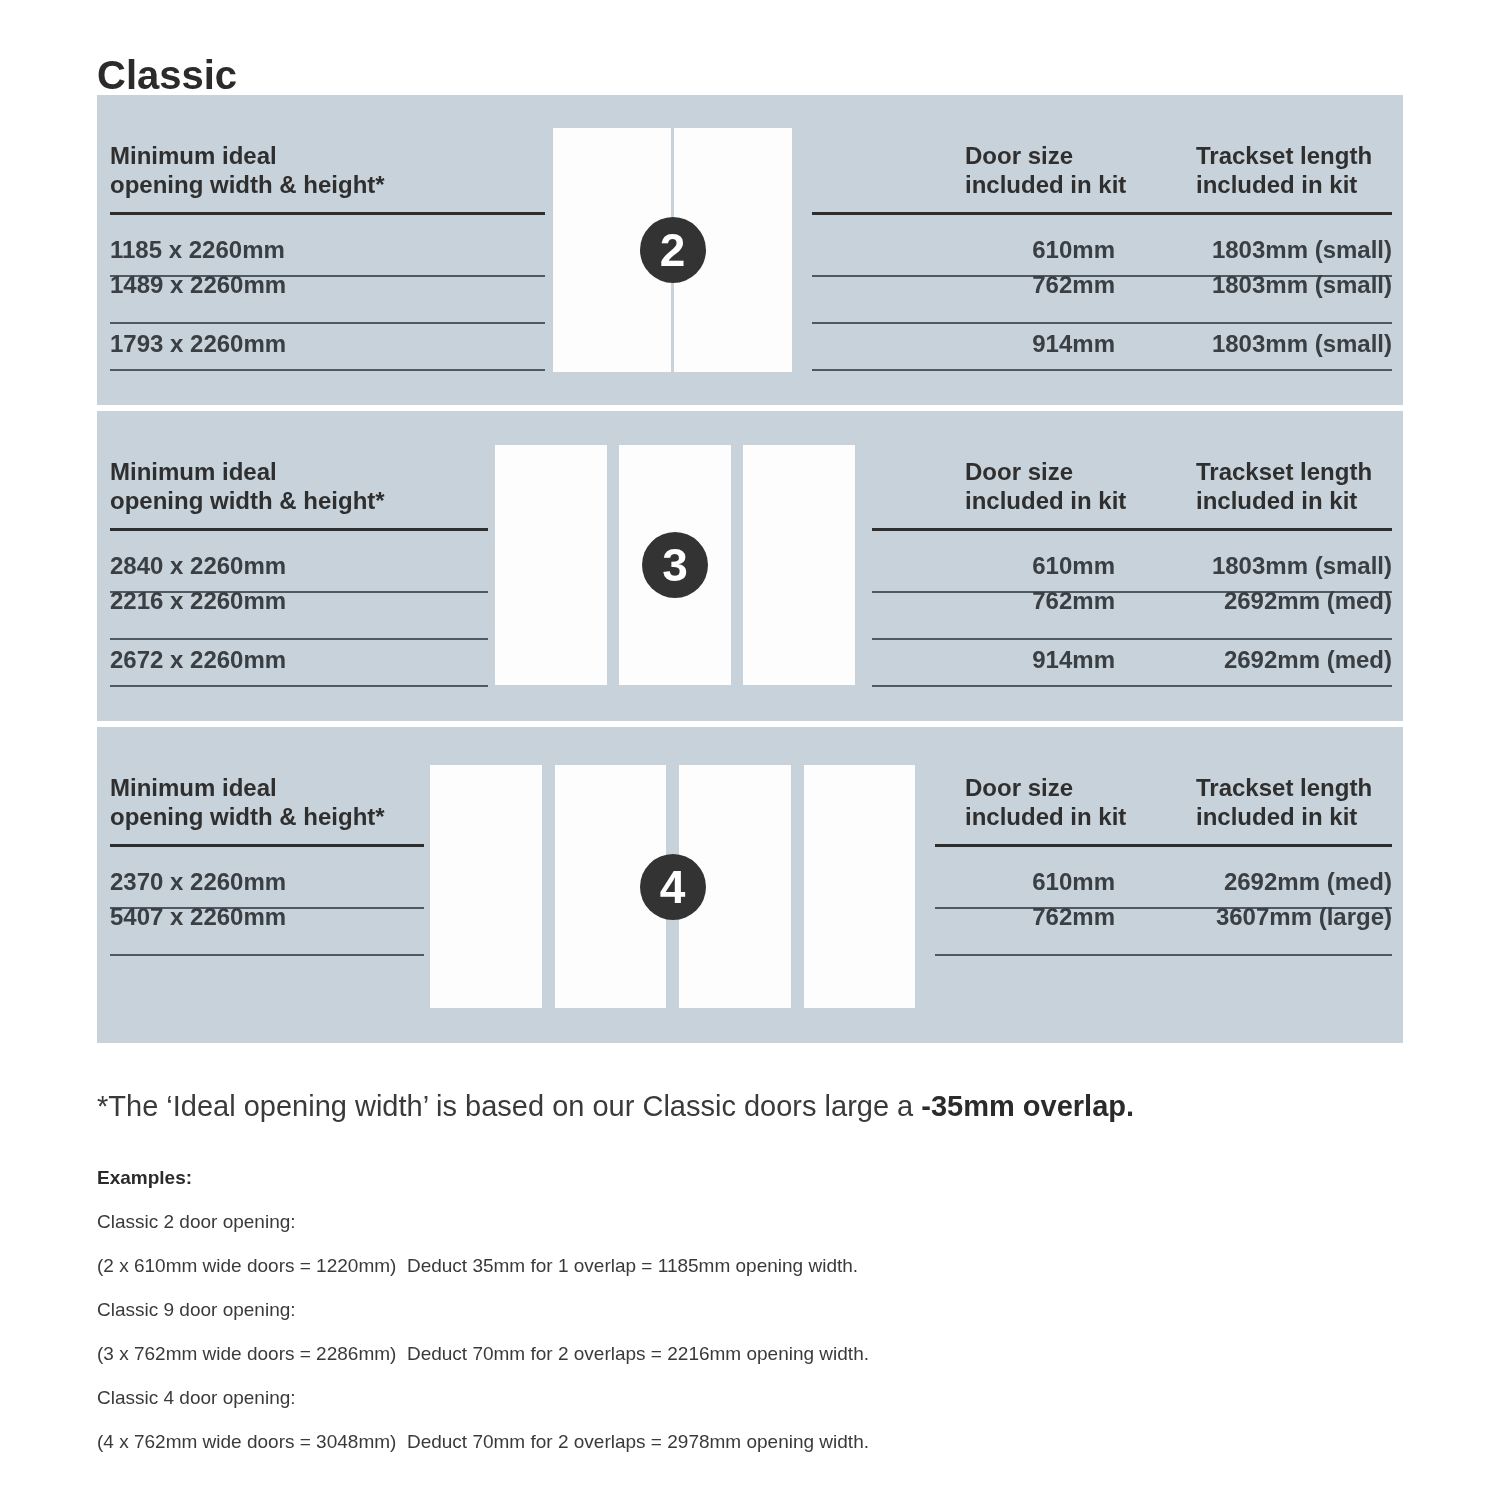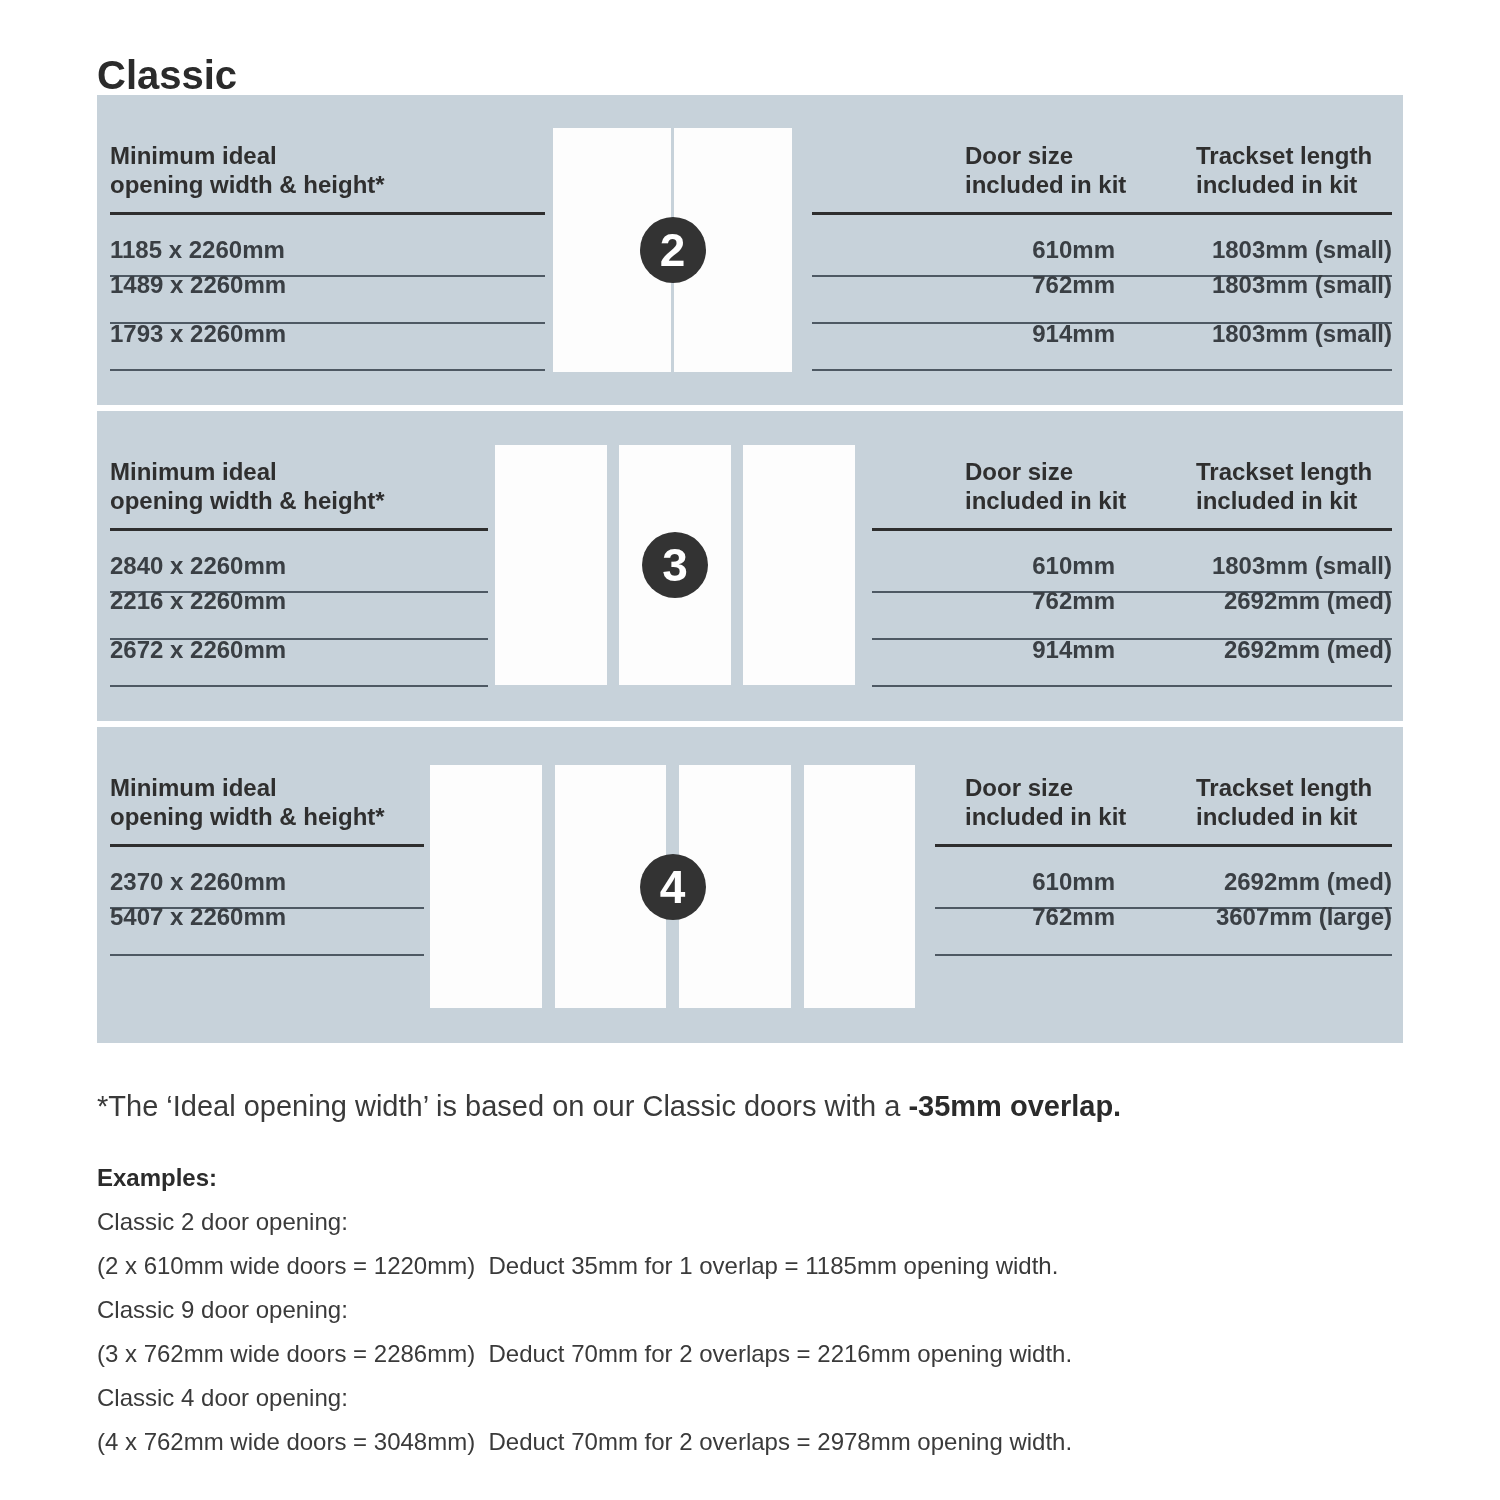--- a/index.html
+++ b/index.html
@@ -38,42 +38,42 @@
   .pA .right-span { left: 715px; width: 580px; }
   .pB .right-span { left: 775px; width: 520px; }
   .pC .right-span { left: 838px; width: 457px; }
 
   .cell { position: absolute; font-size: 24px; font-weight: 700; color: #3a3f44; white-space: nowrap; }
   .cell.opening { left: 13px; }
   .cell.dsize   { right: 288px; }
   .cell.track   { right: 11px; }
   .rowt1 { top: 141px; }
   .rowt2 { top: 176px; }
-  .rowt3 { top: 225px; }
+  .rowt3 { top: 235px; }
   .rule.rl1 { top: 180px; }
   .rule.rl2 { top: 227px; }
   .rule.rl3 { top: 274px; }
 
   .doors { position: absolute; display: flex; }
   .pA .doors { left: 456px; top: 33px; width: 239px; height: 244px; gap: 3px; }
   .pB .doors { left: 398px; top: 34px; width: 360px; height: 240px; gap: 12px; }
   .pC .doors { left: 333px; top: 38px; width: 485px; height: 243px; gap: 13px; }
   .door { flex: 1; background: #fdfdfd; }
   .badge {
     position: absolute; left: 50%; top: 50%; transform: translate(-50%, -50%);
     width: 66px; height: 66px; border-radius: 50%;
     background: #333333; color: #ffffff;
     font-size: 46px; font-weight: 700;
     display: flex; align-items: center; justify-content: center;
   }
 
   .footnote { position: absolute; left: 97px; top: 1090px; font-size: 29px; color: #3a3a3a; margin: 0; }
   .footnote strong { color: #2b2b2b; margin-top: 31px; }
 
-  .examples { position: absolute; left: 97px; top: 1156px; font-size: 24px; line-height: 44px; color: #3a3a3a; }
+  .examples { position: absolute; left: 97px; top: 1156px; font-size: 19px; line-height: 44px; color: #3a3a3a; }
   .ex-heading { font-weight: 700; color: #2b2b2b; }
   .pre { white-space: pre-wrap; }
 </style>
 </head>
 <body>
 
 <div class="page">
 
   <h1 class="title">Classic</h1>
 
@@ -191,21 +191,21 @@
     <div class="rule thick right-span"></div>
 
     <div class="cell dsize rowt1">610mm</div>
     <div class="cell track rowt1">2692mm (med)</div>
     <div class="rule thin right-span rl1"></div>
     <div class="cell dsize rowt2">762mm</div>
     <div class="cell track rowt2">3607mm (large)</div>
     <div class="rule thin right-span rl2"></div>
   </section>
 
-  <p class="footnote"><span>*The ‘Ideal opening width’ is based on our Classic doors with a </span><strong>-35mm overlap.</strong></p>
+  <p class="footnote"><span>*The ‘Ideal opening width’ is based on our Classic doors large a </span><strong>-35mm overlap.</strong></p>
 
   <div class="examples">
     <div class="ex-heading">Examples:</div>
     <div class="ex-line">Classic 2 door opening:</div>
     <div class="ex-line pre">(2 x 610mm wide doors = 1220mm)  Deduct 35mm for 1 overlap = 1185mm opening width.</div>
     <div class="ex-line">Classic 9 door opening:</div>
     <div class="ex-line pre">(3 x 762mm wide doors = 2286mm)  Deduct 70mm for 2 overlaps = 2216mm opening width.</div>
     <div class="ex-line">Classic 4 door opening:</div>
     <div class="ex-line pre">(4 x 762mm wide doors = 3048mm)  Deduct 70mm for 2 overlaps = 2978mm opening width.</div>
   </div>

